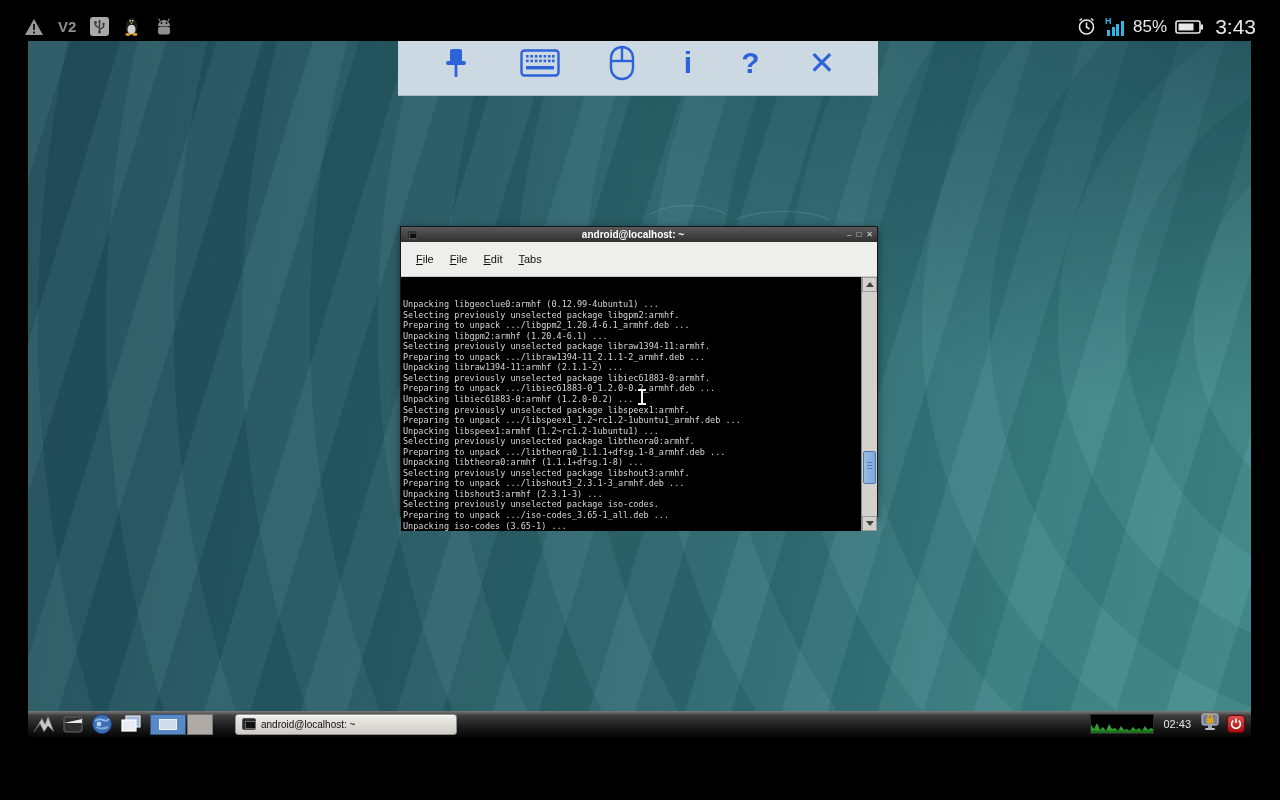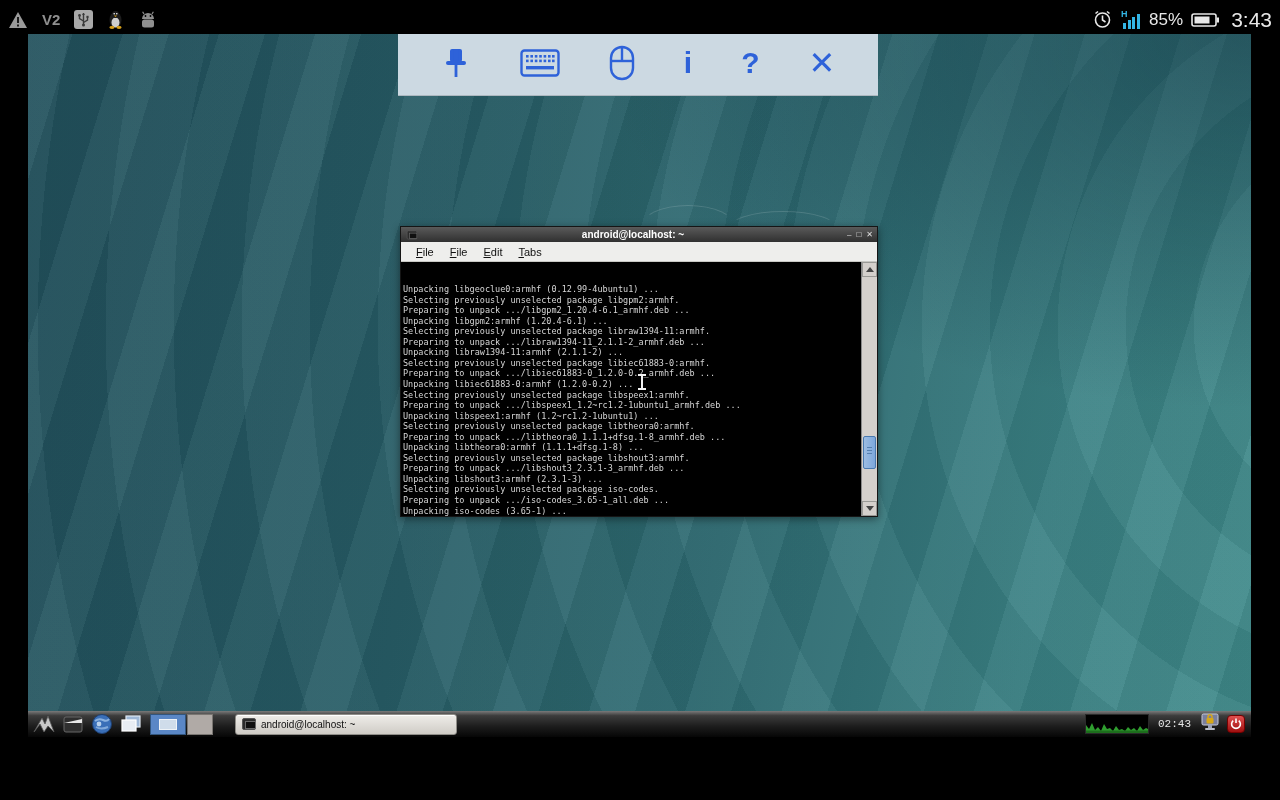--- a/index.html
+++ b/index.html
@@ -1,21 +1,21 @@
 <!DOCTYPE html>
 <html><head>
 <meta charset="utf-8">
 <style>
   * { margin:0; padding:0; box-sizing:border-box; }
   html,body { width:1280px; height:800px; background:#000; overflow:hidden;
               font-family:"Liberation Sans", sans-serif; }
 
   
-  .status-bar { position:absolute; left:0; top:5px; width:1280px; height:29px;
-    background:#000; display:flex; align-items:center; padding:0 8px; z-index:50; }
+  .status-bar { position:absolute; left:0; top:12px; width:1280px; height:29px;
+    background:#000; display:flex; align-items:center; padding:0 24px; z-index:50; }
   .sb-left { display:flex; align-items:center; gap:14px; }
   .sb-right { margin-left:auto; display:flex; align-items:center; gap:8px; }
   .sb-v2 { color:#8f8f8f; font-weight:bold; font-size:15px; letter-spacing:0; }
   .usb-chip { width:19px; height:19px; background:#a9a9a9; border-radius:3px;
     display:flex; align-items:center; justify-content:center; }
   .sb-pct, .sb-time { color:#e8e8e8; font-size:17px;text-align:center; }
   .sb-time { font-size:21px; margin-left:4px; }
   .signal { position:relative; width:20px; height:20px; }
   .signal .h { position:absolute; left:0; top:-1px; color:#33b5e5; font-size:9px; font-weight:bold; }
   .signal .bars { position:absolute; bottom:1px; left:2px; display:flex; align-items:flex-end; gap:1.5px; }
@@ -42,21 +42,21 @@
   .tb-close { font-weight:normal; font-size:32px; }
 
   
   .term { position:absolute; left:372px; top:197px; width:478px; height:291px;
     border:1px solid #151515; background:#000; box-shadow:0 2px 8px rgba(0,0,0,0.45); }
   .term-titlebar { height:15px; background:linear-gradient(#5a5a5a, #303030);
     display:flex; align-items:center; padding:0 4px; }
   .term-title { flex:1; text-align:center; color:#fff; font-weight:bold; font-size:10px; line-height:15px; }
   .term-controls { display:flex; gap:5px; }
   .term-controls span { color:#e0e0e0; font-size:8px; line-height:15px; }
-  .term-menubar { height:20px; background:#eeeeec; border-bottom:1px solid #c8c8c4;
+  .term-menubar { height:35px; background:#eeeeec; border-bottom:1px solid #c8c8c4;
     display:flex; align-items:center; gap:2px; padding-left:8px; }
   .menu-item { font-size:11px; color:#111; padding:2px 7px; }
   .menu-item::first-letter { text-decoration:underline; }
   .term-content { position:relative; height:254px; background:#000; overflow:hidden;
     font-family:"DejaVu Sans Mono", monospace; font-size:8.5px; line-height:10.55px;
     color:#d6d6d6; padding:1px 18px 0 2px; white-space:pre; }
   .term-lines div { height:10.55px; }
   .term-scroll { position:absolute; right:0; top:0; width:16px; height:254px;
     background:#d4d0cc; border-left:1px solid #8a8a8a; }
   .sb-btn { position:absolute; left:0; width:15px; height:15px; background:#d4d0cc;
@@ -86,21 +86,21 @@
   .task-btn { margin-left:18px; width:222px; height:21px; border-radius:3px;
     background:linear-gradient(#efede9,#cfccc6); border:1px solid #8f8d88;
     box-shadow:inset 0 1px 0 #fff; display:flex; align-items:center; gap:5px; padding:0 6px; }
   .task-btn .label { font-size:10px; color:#111; white-space:nowrap; overflow:hidden; }
   .term-mini { width:14px; height:12px; background:#2b2b2b; border-radius:2px; border:1px solid #555;
     position:relative; }
   .term-mini:after { content:""; position:absolute; left:2px; top:2px; width:9px; height:6px; background:#101010;
     border:1px solid #6a6a6a; }
   .tb-spacer { flex:1; }
   .cpu-mon { width:64px; height:20px; background:#000; border:1px solid #2a2a2a; }
-  .tray-clock { color:#e6e6e6; font-size:11px; margin:0 5px;font-family:Liberation Mono, monospace; }
+  .tray-clock { color:#e6e6e6; font-size:11px; margin:0 5px; }
   .power-btn { width:18px; height:18px; border-radius:4px; margin:0 3px;
     background:linear-gradient(#e05050,#a01010); border:1px solid #700; 
     display:flex; align-items:center; justify-content:center; }
 
   
   .navbar { position:absolute; left:0; top:737px; width:1280px; height:63px; background:#000; }
 </style>
 </head>
 <body>
 

